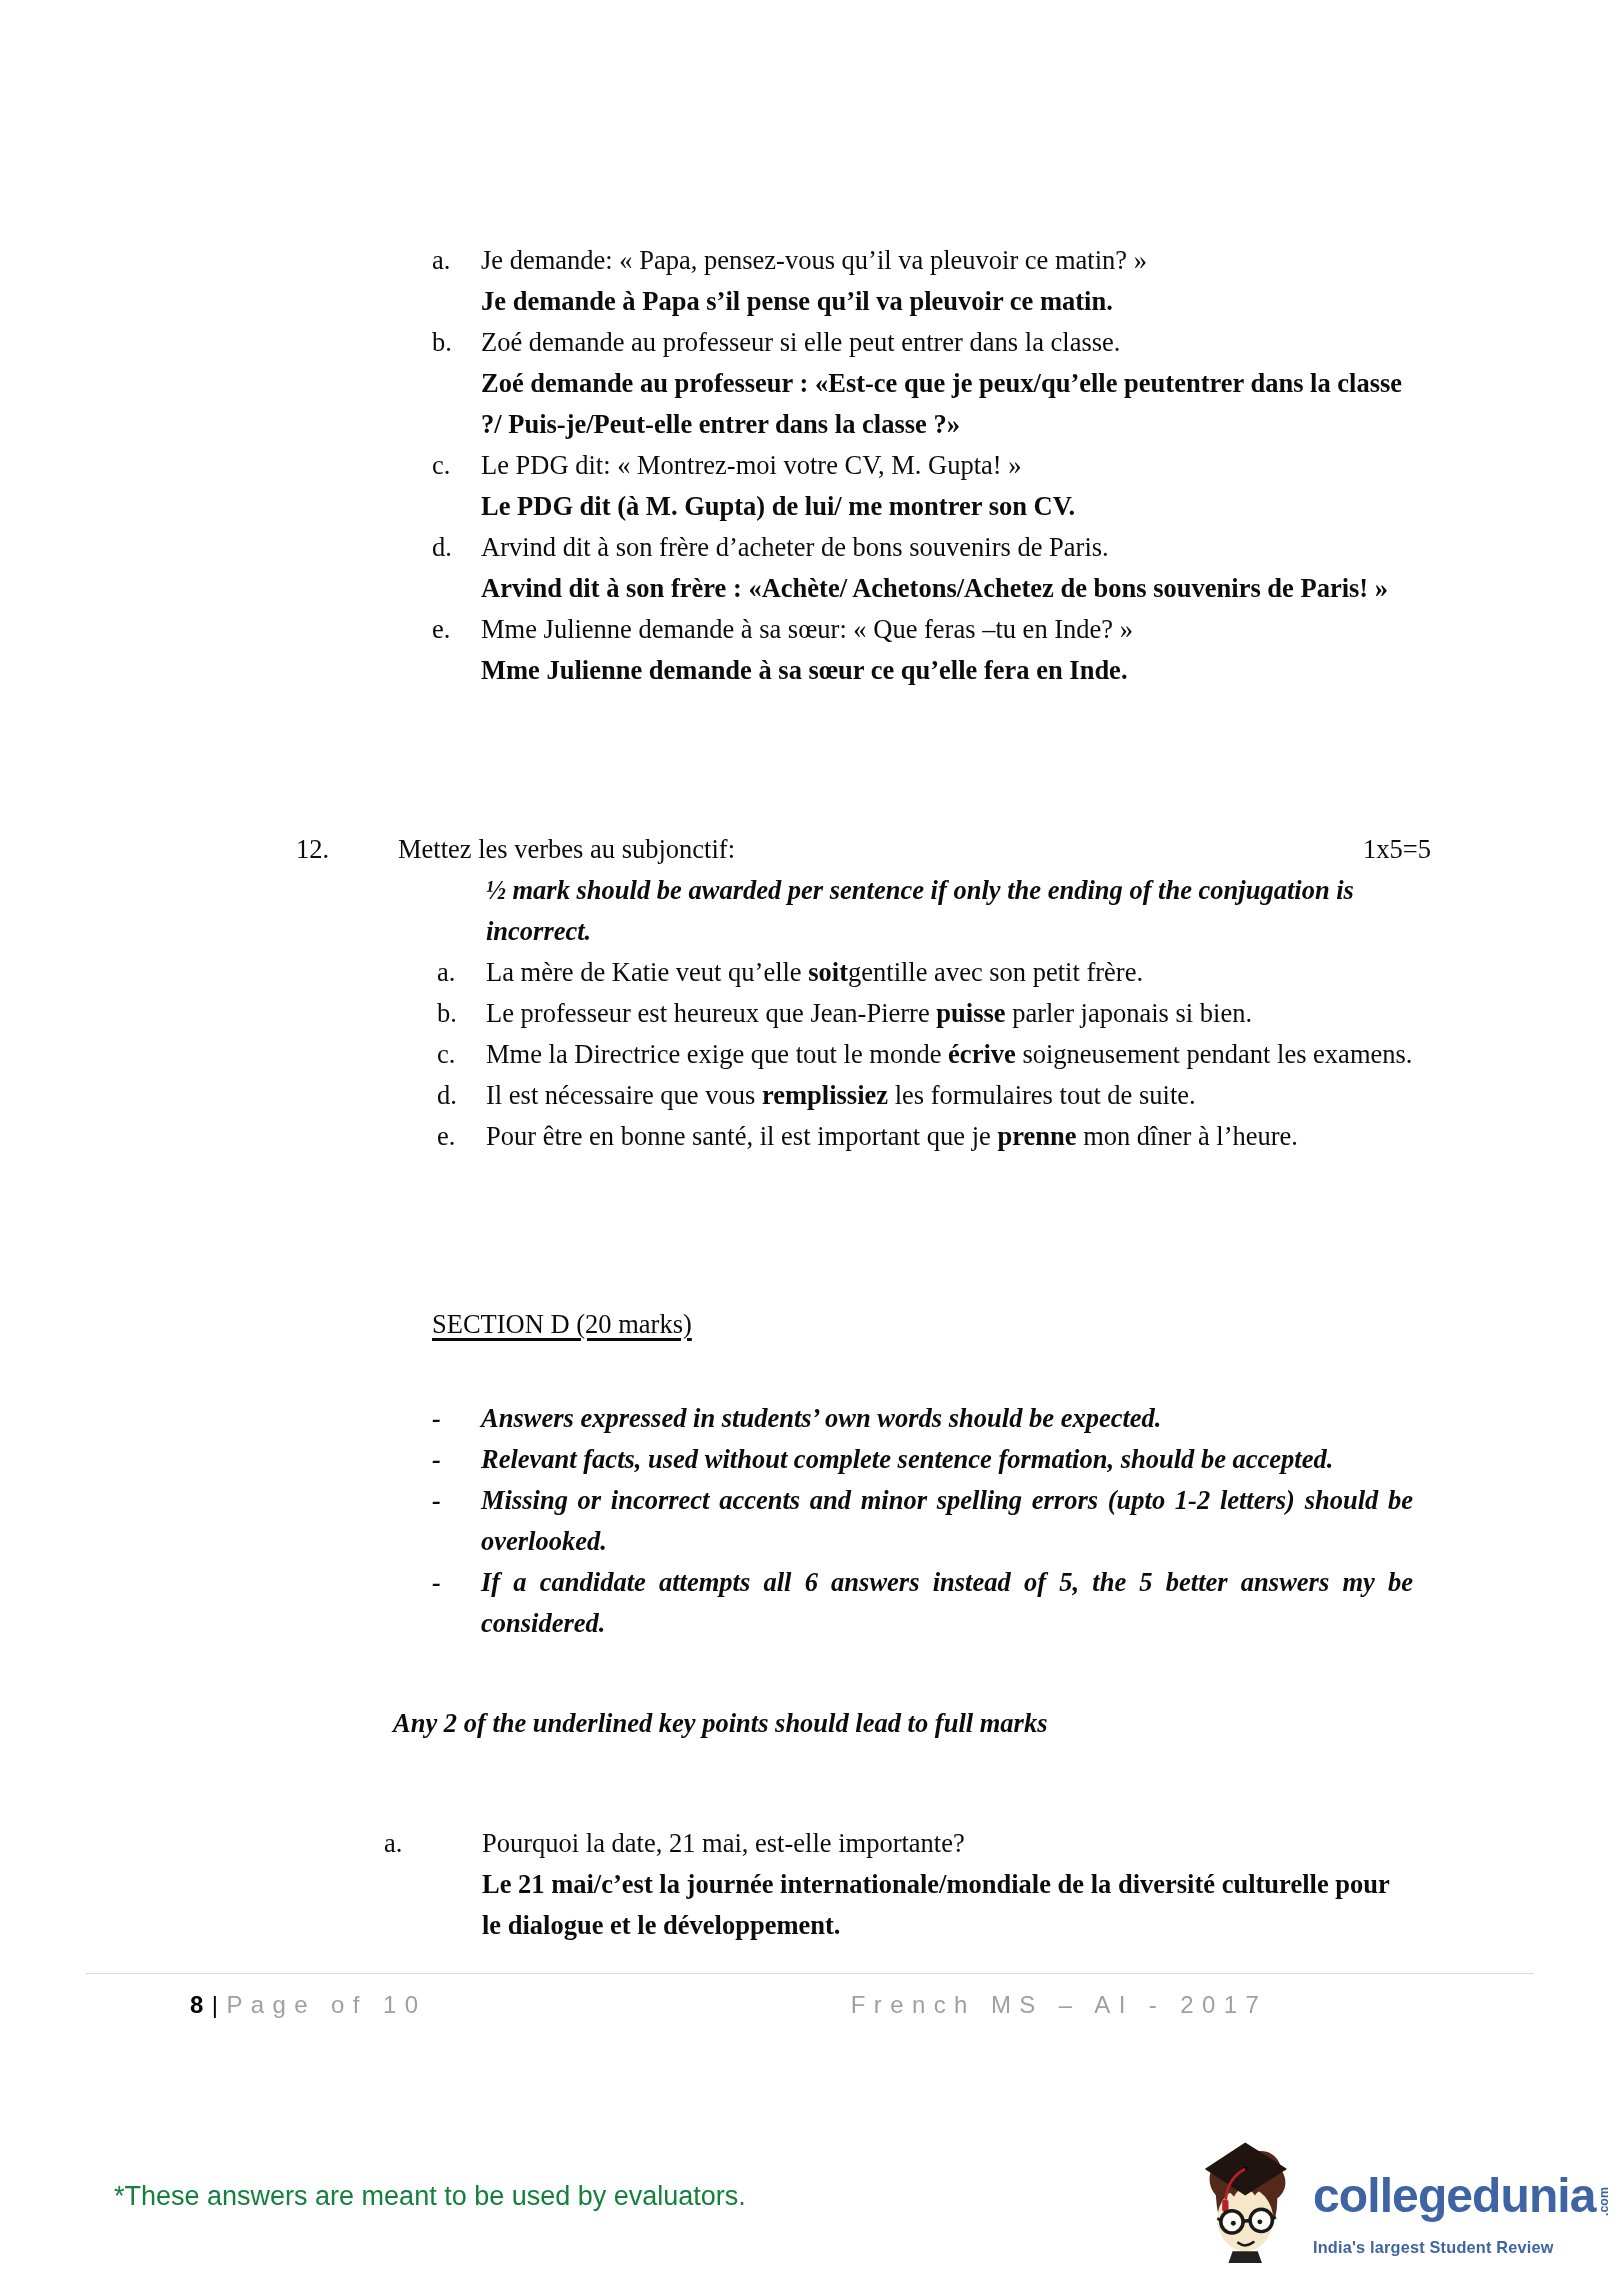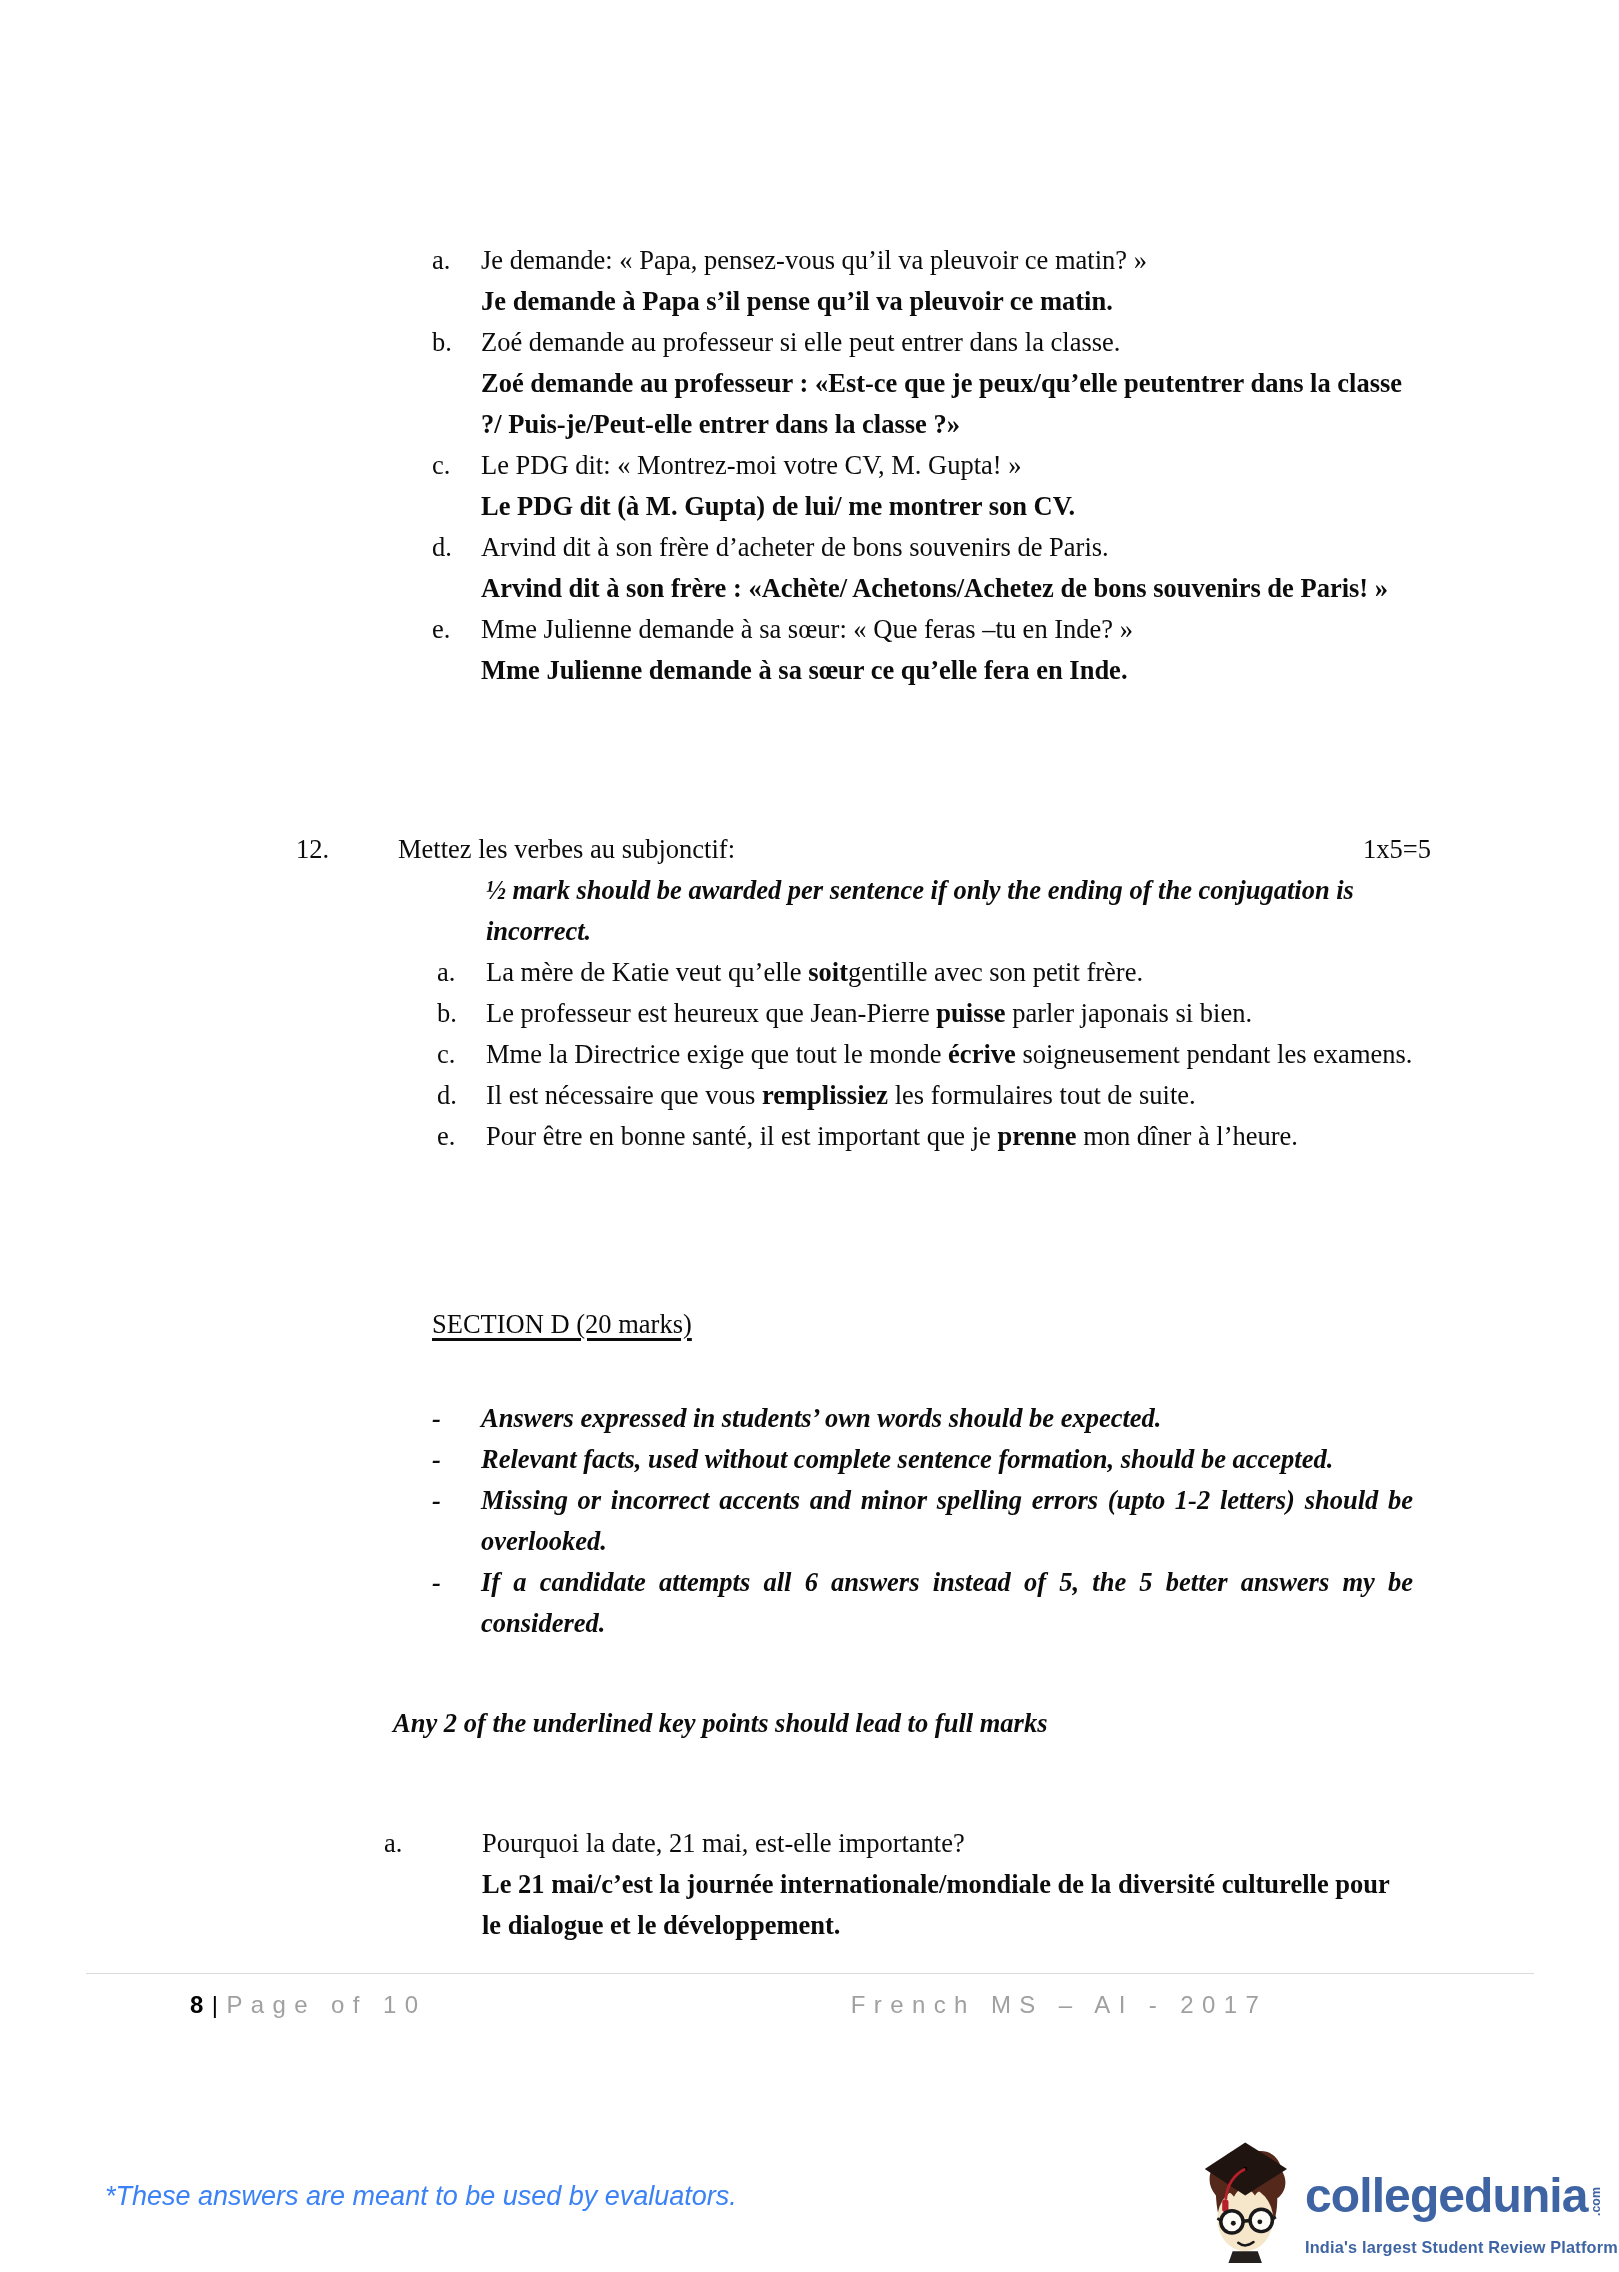--- a/index.html
+++ b/index.html
@@ -49,26 +49,26 @@
   .footer {
     font-family:Liberation Sans, sans-serif; font-size:24px; line-height:30px;
     color:#a0a0a0; letter-spacing:0.35em;
   }
   .footer-left { position:absolute; left:190px; top:1990px; }
   .footer-left .pageno { color:#000; font-weight:bold; }
   .footer-left .sep { color:#000; }
   .footer-center { position:absolute; left:750px; top:1990px; width:618px; text-align:center; }
 
   .note-bottom {
-    position:absolute; left:105px; top:2179px;
-    font-family:"Liberation Sans", sans-serif; font-style:italic;
-    font-size:27px; line-height:35px; color:#3b82f6;
-  }
-
-  .logo { position:absolute; left:1191px; top:2114px; width:429px; height:159px; display:flex; gap:7px; }
+    position:absolute; left:114px; top:2179px;
+    font-family:"Liberation Sans", sans-serif; 
+    font-size:27px; line-height:35px; color:#15803d;
+  }
+
+  .logo { position:absolute; left:1191px; top:2114px; width:429px; height:159px; display:flex; gap:15px; }
   .mascot { width:107px; height:122px; margin-top:26.5px; flex:0 0 auto; }
   .logo-text { margin-top:58px; }
   .brand-row { display:flex; align-items:flex-start; }
   .brand {
     font-family:"Liberation Sans", sans-serif; font-weight:bold; font-size:48px;
     line-height:1; color:var(--brand); letter-spacing:-0.9px;
   }
   .tld {
     font-family:"Liberation Sans", sans-serif; font-weight:bold; font-size:12.4px;
     color:var(--brand); writing-mode:vertical-rl; transform:rotate(180deg);

